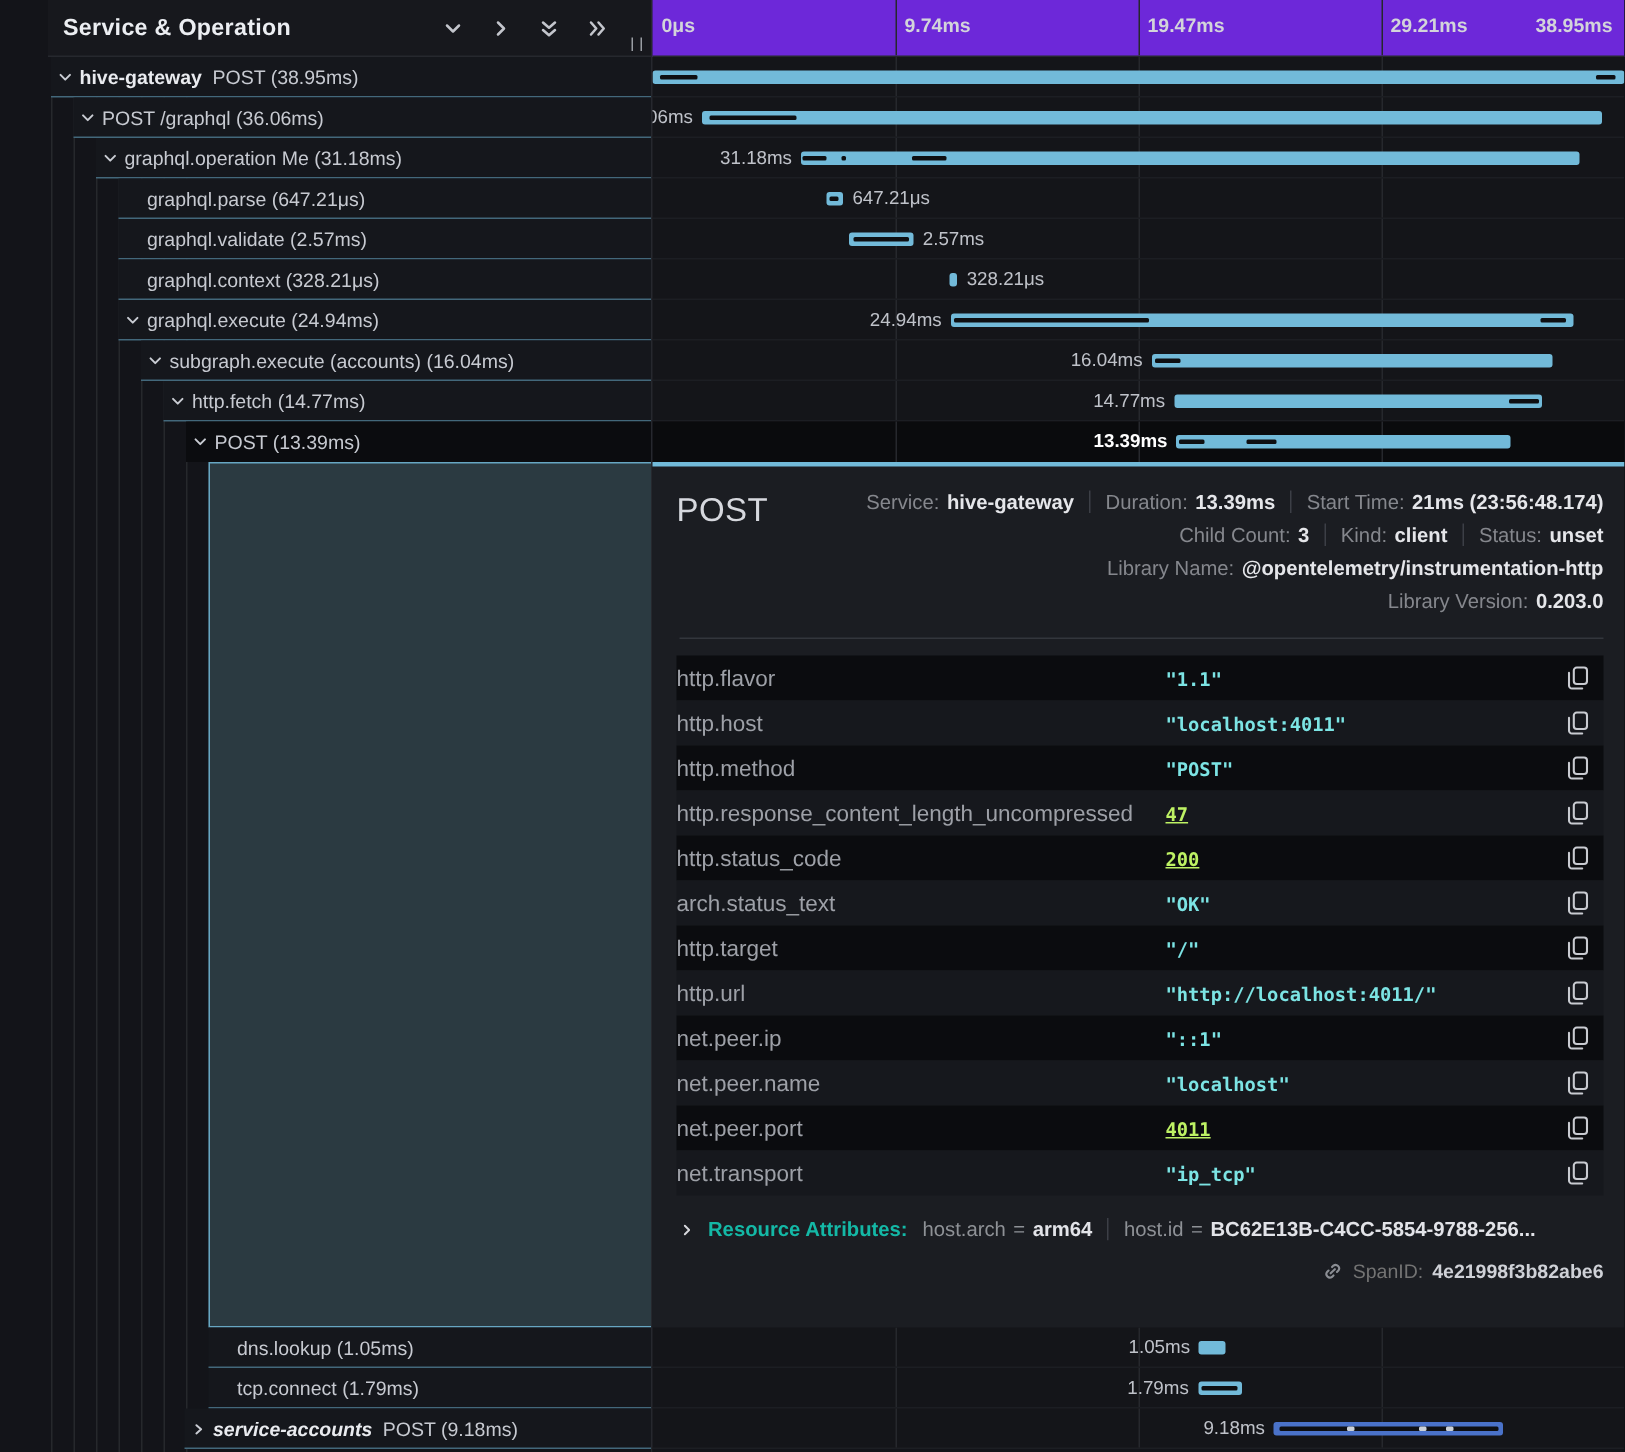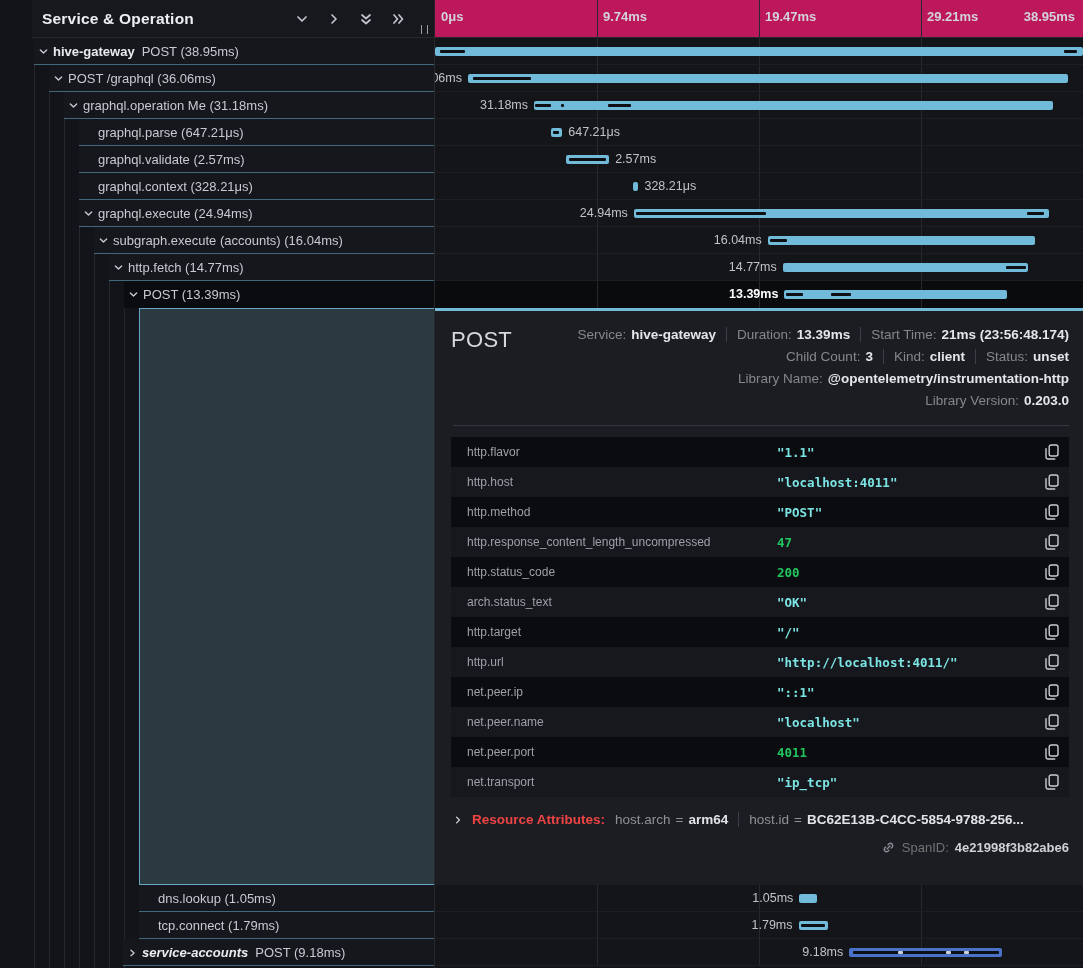--- a/index.html
+++ b/index.html
@@ -22,21 +22,21 @@
   .ttoggle { width:19px; flex:0 0 19px; display:flex; align-items:center; justify-content:center; cursor:pointer; }
   .tsvc { font-weight:700; color:#e9ebef; font-size:13px; margin-right:7px; }
   .tsvc.italic { font-style:italic; }
   .tlabel { color:#c7cad1; font-size:13px; }
 
   .ldetail { height:577px; flex:0 0 577px; position:relative; }
   .lblock { position:absolute; left:107px; right:0; top:0; bottom:0; background:#2b3a41; border:1px solid rgba(114,186,217,.85); border-right:none; }
 
   
   .right { position:relative; width:649px; flex:0 0 649px; display:flex; flex-direction:column; border-left:1px solid #26282e; background:#141519; }
-  .ruler { height:38px; flex:0 0 38px; position:relative; background:#be185d; border-bottom:1px solid #26282e; overflow:hidden; }
+  .ruler { height:38px; flex:0 0 38px; position:relative; background:#6d28d9; border-bottom:1px solid #26282e; overflow:hidden; }
   .rtick { position:absolute; top:9px; font-size:13px; font-weight:600; color:#d3d4da; }
   .gline { position:absolute; top:0; bottom:0; width:1px; background:#26282d; }
 
   .rrows { position:relative; overflow:hidden; }
   .brow { position:relative; height:27px; border-bottom:1px solid #1c1e23; }
   .brow.selected { background:#0a0b0d; border-bottom:none; }
   .bar { position:absolute; top:9px; height:9px; border-radius:2px; background:#72bad9; cursor:pointer; }
   .bmark { position:absolute; top:12px; height:3px; background:#0e0f12; border-radius:1px; }
   .bmark.light { background:#ccd1d8; top:12px; height:2.5px; }
   .dlabel { position:absolute; top:0; line-height:27px; font-size:12.5px; color:#bfc2c9; white-space:nowrap; }
@@ -49,27 +49,27 @@
   .dinfo { margin-left:auto; }
   .dline { display:flex; justify-content:flex-end; align-items:center; height:22px; font-size:13.5px; white-space:nowrap; }
   .dl { color:#85878d; margin-right:5px; }
   .dv { color:#e5e6ea; font-weight:700; }
   .dsep { width:1px; height:15px; background:#3c3f46; margin:0 10px; }
   .ddivider { height:1px; background:#33363c; margin:14px 0 11px 2px; }
   .sattr-head { display:flex; align-items:center; gap:8px; font-size:13.5px; font-weight:700; color:#e7e8ec; margin:0 0 9px 2px; cursor:pointer; }
   .arow { display:grid; grid-template-columns:326px 1fr 34px; align-items:center; height:30px; }
   .arow:nth-child(odd) { background:#0b0c0f; }
   .arow:nth-child(even) { background:#16181d; }
-  .akey { padding-left:16px; font-size:12px; color:#9da0a7; white-space:nowrap; overflow:hidden; }
+  .akey { padding-left:0; font-size:15px; color:#9da0a7; white-space:nowrap; overflow:hidden; }
   .aval { font-family:"DejaVu Sans Mono", monospace; font-size:12.5px; font-weight:700; white-space:nowrap; }
   .aval.string { color:#7ce4e4; }
-  .aval.number { color:#22c55e; }
+  .aval.number { color:#bef264;text-decoration:underline; }
   .acopy { display:flex; justify-content:center; cursor:pointer; }
   .rsrc { display:flex; align-items:center; margin:15px 0 0 2px; font-size:13.5px; white-space:nowrap; overflow:hidden; }
-  .rsrc-label { font-weight:700; color:#ef4444; margin:0 10px 0 9px; }
+  .rsrc-label { font-weight:700; color:#14b8a6; margin:0 10px 0 9px; }
   .rk { color:#8e9196; }
   .req { color:#8e9196; margin:0 5px; }
   .rv { color:#e2e3e8; font-weight:700; }
   .spanid { display:flex; justify-content:flex-end; align-items:center; gap:6px; margin-top:13px; font-size:13px; }
   .spanid .lbl { color:#737373; }
   .spanid .val { color:#cfd1d7; font-weight:700; }
   .filler { flex:1; background:#131419; }
 </style>
 </head>
 <body>

